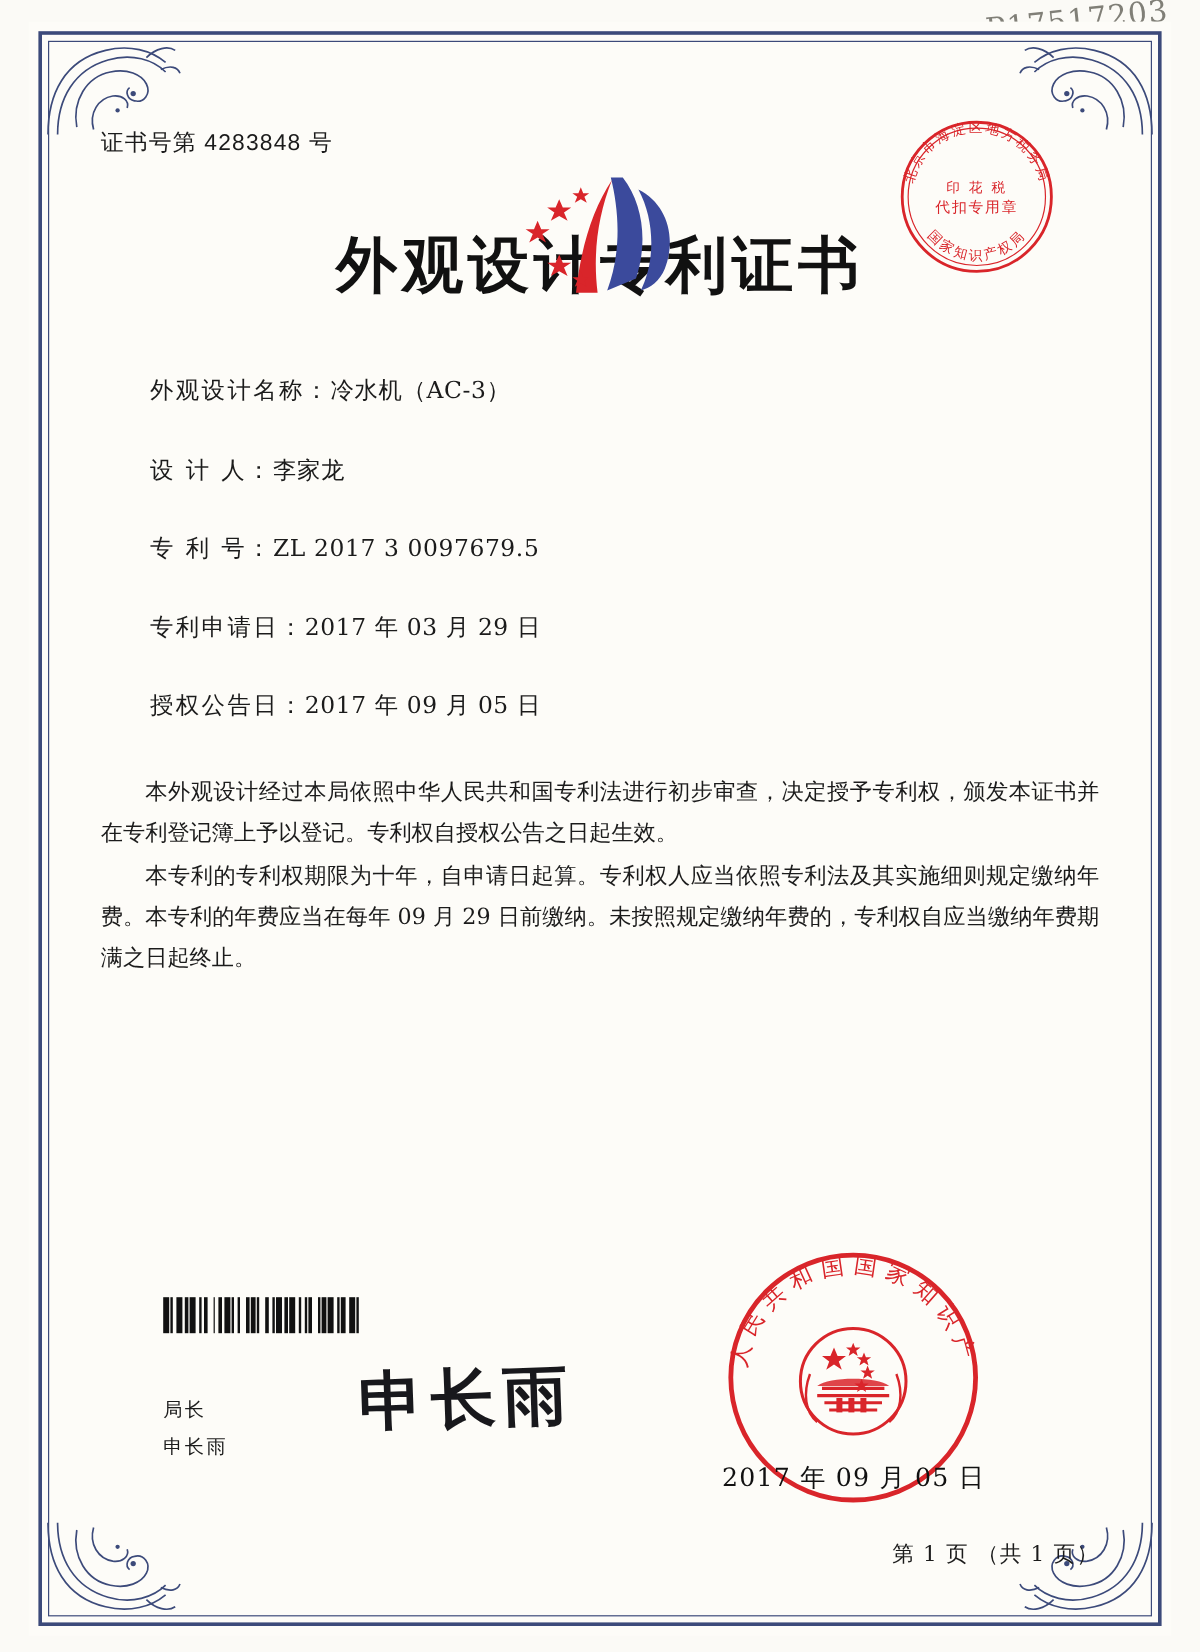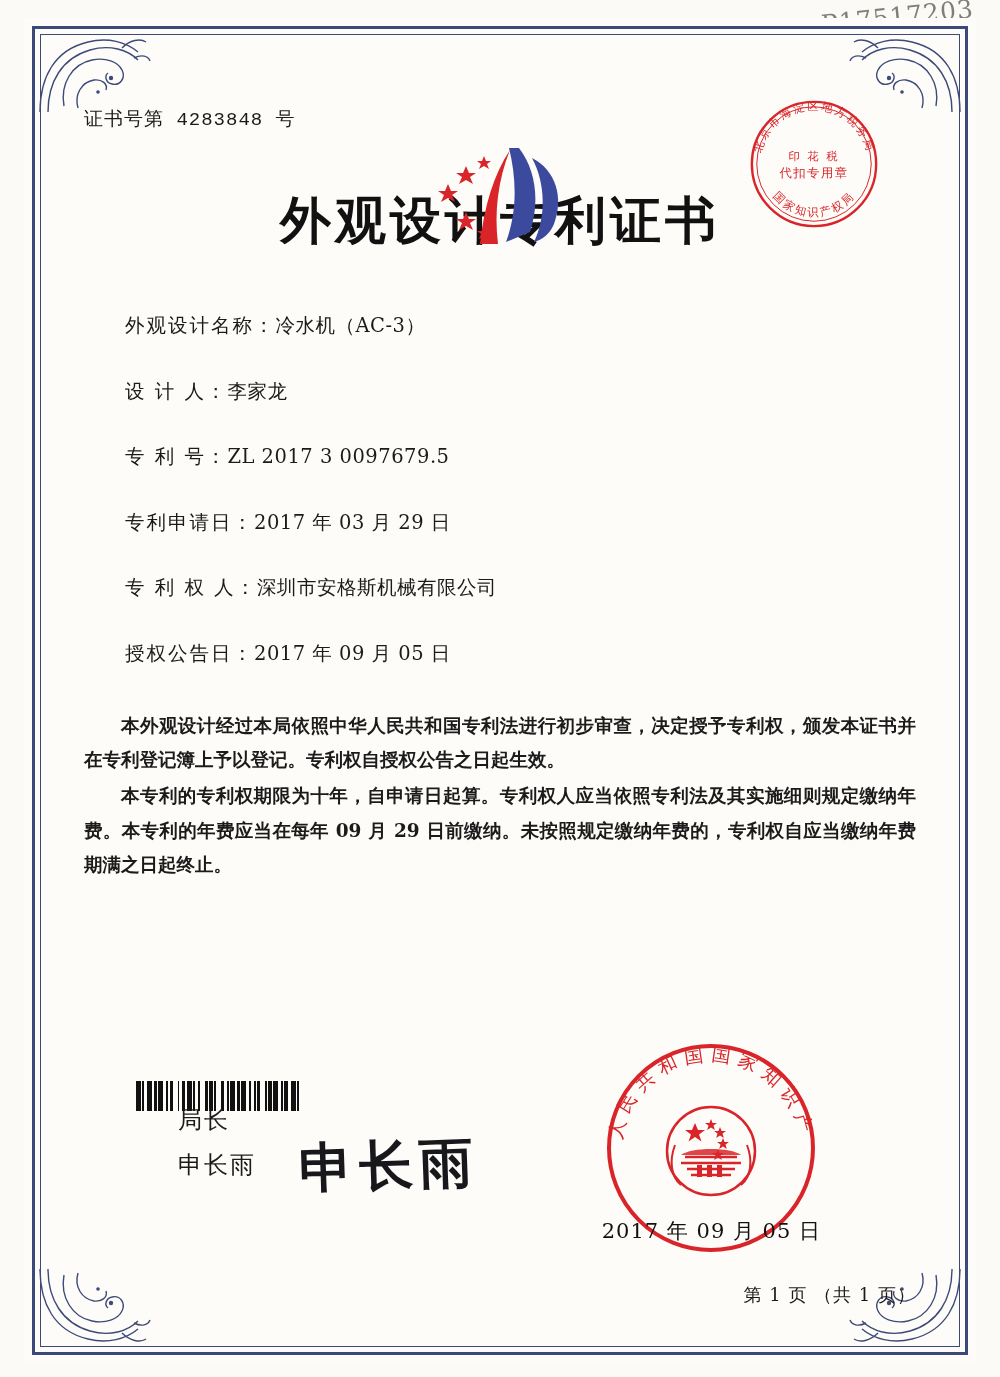--- a/index.html
+++ b/index.html
@@ -56,21 +56,21 @@
   .corner.bl{left:10px;bottom:10px;transform:scaleY(-1);}
   .corner.br{right:10px;bottom:10px;transform:scale(-1,-1);}
 
   
   .content{
     position:absolute;
     left:60px;top:50px;right:60px;bottom:40px;
   }
 
   .cert-no{
-    font-family:Liberation Mono, monospace;
+    font-family:Liberation Sans, sans-serif;
     font-size:19px;
     letter-spacing:1px;
     margin-top:38px;
   }
 
   
   .logo{
     position:absolute;
     left:330px;top:72px;
     width:180px;height:120px;
@@ -107,43 +107,41 @@
     margin-left:41px;
   }
   .field .label{letter-spacing:2px;}
 
   .paras{
     margin-top:22px;
     font-family:"DejaVu Serif","Liberation Serif",serif;
     font-size:18.5px;
     line-height:1.85;
     text-align:justify;
-    font-weight:bold;
   }
   .paras p{margin:0 0 2px 0;text-indent:2em;}
 
   
   .barcode{
     position:absolute;
     left:52px;bottom:212px;
     width:280px;height:30px;
     display:flex;
     align-items:flex-end;
     gap:0;
   }
   .barcode i{display:block;background:#111;height:100%;}
 
   .sign-block{
     position:absolute;
-    left:52px;bottom:134px;
-    font-family:"DejaVu Serif","Liberation Serif",serif;
-    font-size:24px;
+    left:52px;bottom:102px;
+    font-family:"DejaVu Serif","Liberation Serif",serif;
+    font-size:16px;
     line-height:1.9;
     letter-spacing:2px;
-    margin-left:42px;
   }
 
   .signature{
     position:absolute;
     left:215px;bottom:120px;
     font-family:"DejaVu Serif","Liberation Serif",serif;
     font-size:54px;
     color:#18181c;
     transform:rotate(-2deg);
     letter-spacing:6px;
@@ -283,23 +281,20 @@
       <div class="field">
         <span class="label">设 计 人：</span><span>李家龙</span>
       </div>
       <div class="field">
         <span class="label">专 利 号：</span><span>ZL 2017 3 0097679.5</span>
       </div>
       <div class="field">
         <span class="label">专利申请日：</span><span>2017 年 03 月 29 日</span>
       </div>
       <div class="field">
-        <span class="label">专 利 权 人：</span><span>深圳市安格斯机械有限公司</span>
-      </div>
-      <div class="field">
         <span class="label">授权公告日：</span><span>2017 年 09 月 05 日</span>
       </div>
     </div>
 
     <div class="paras">
       <p>本外观设计经过本局依照中华人民共和国专利法进行初步审查，决定授予专利权，颁发本证书并在专利登记簿上予以登记。专利权自授权公告之日起生效。</p>
       <p>本专利的专利权期限为十年，自申请日起算。专利权人应当依照专利法及其实施细则规定缴纳年费。本专利的年费应当在每年 09 月 29 日前缴纳。未按照规定缴纳年费的，专利权自应当缴纳年费期满之日起终止。</p>
     </div>
 
     <div class="barcode" id="barcode">

